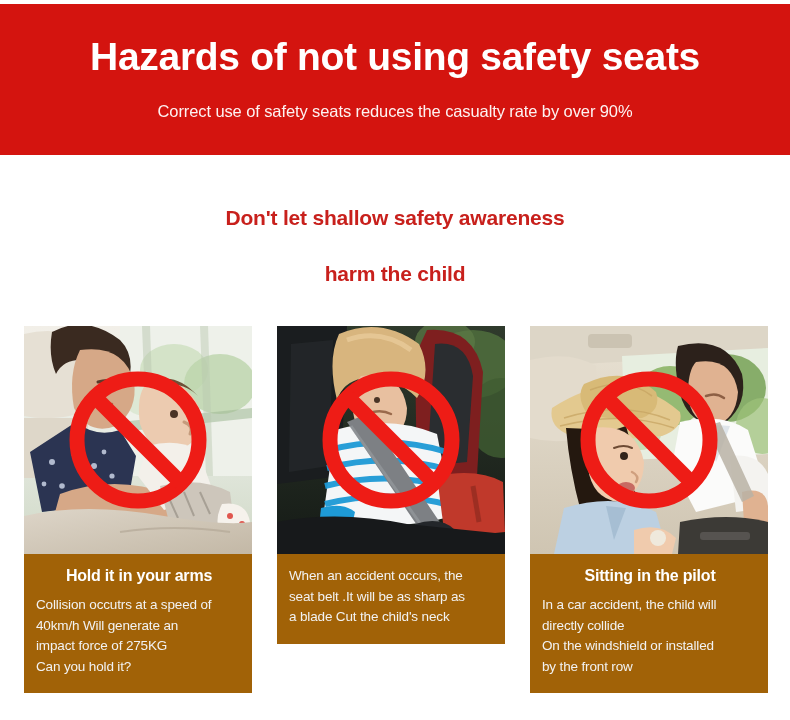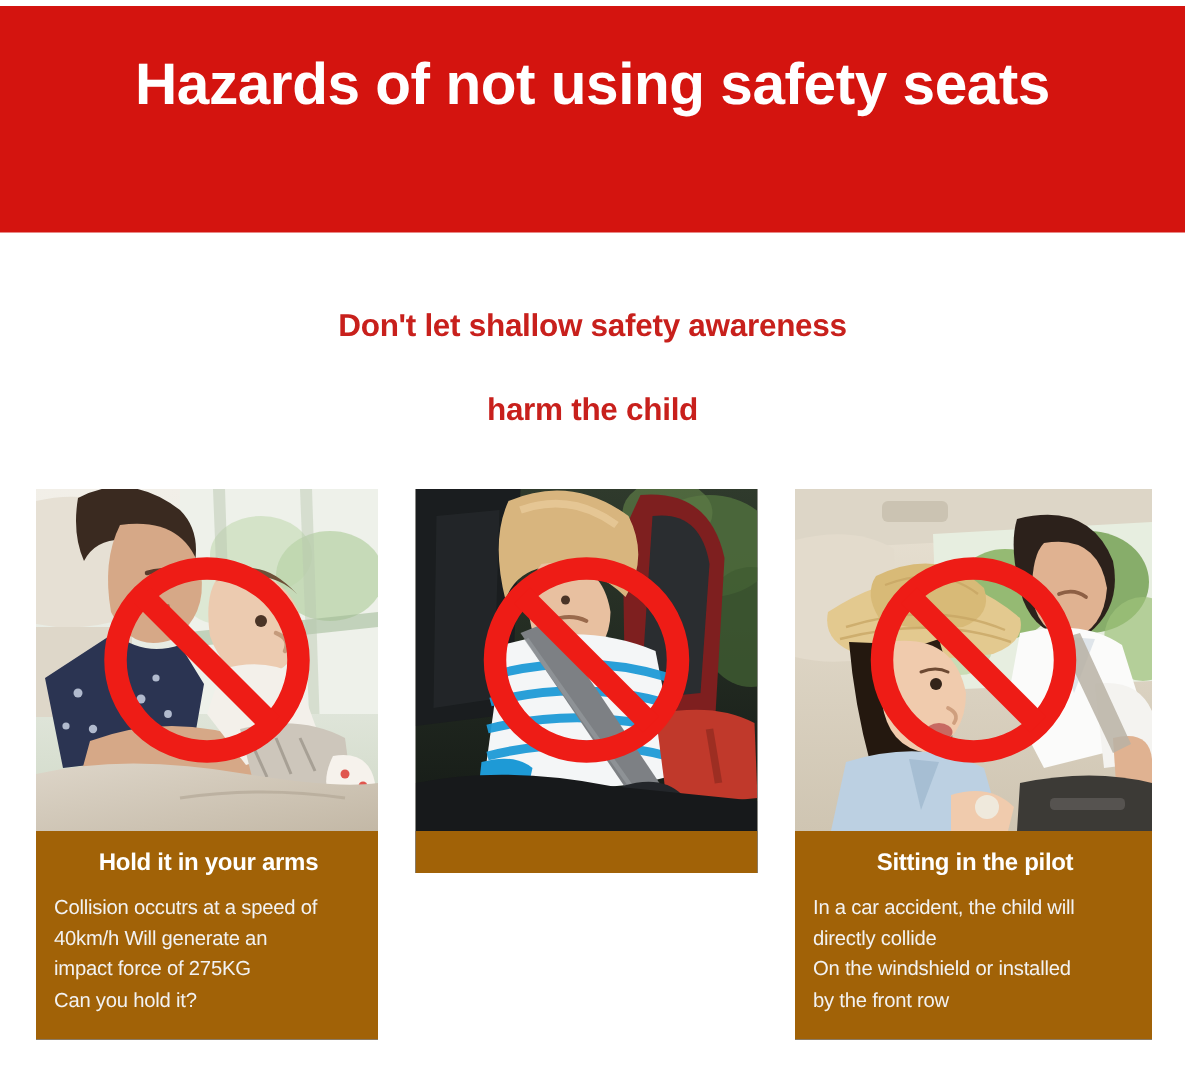--- a/index.html
+++ b/index.html
@@ -83,20 +83,21 @@
     white-space:pre-line;
   }
 </style>
 </head>
 <body>
 
 <div id="root">
 
   <div class="banner">
     <div class="banner-title">Hazards of not using safety seats</div>
+    <div class="banner-sub">Correct use of safety seats reduces the casualty rate by over 90%</div>
   </div>
 
   <div class="headline">
     <span class="hl-line">Don't let shallow safety awareness</span>
     <span class="hl-line">harm the child</span>
   </div>
 
   <div class="cards">
 
     <div class="card">
@@ -239,20 +240,23 @@
           <path d="M0 196 Q60 184 130 198 L228 208 L228 228 L0 228 Z" fill="#17191b"></path>
         </svg>
         <div class="nosign">
           <svg viewBox="0 0 150 150" aria-hidden="true">
             <circle cx="75" cy="75" r="61" fill="none" stroke="#ee1c16" stroke-width="15"></circle>
             <line x1="32" y1="32" x2="118" y2="118" stroke="#ee1c16" stroke-width="15" stroke-linecap="butt"></line>
           </svg>
         </div>
       </div>
       <div class="caption">
+        <div class="cap-body">When an accident occurs, the
+seat belt .It will be as sharp as
+a blade Cut the child's neck</div>
       </div>
     </div>
 
     <div class="card wide">
       <div class="photo">
         <svg viewBox="0 0 238 228" preserveAspectRatio="xMidYMid slice" aria-hidden="true">
           <defs>
             <linearGradient id="c3cab" x1="0" y1="0" x2="0" y2="1">
               <stop offset="0" stop-color="#e9e2d4"></stop>
                 <stop offset="1" stop-color="#cfc5b2"></stop>

